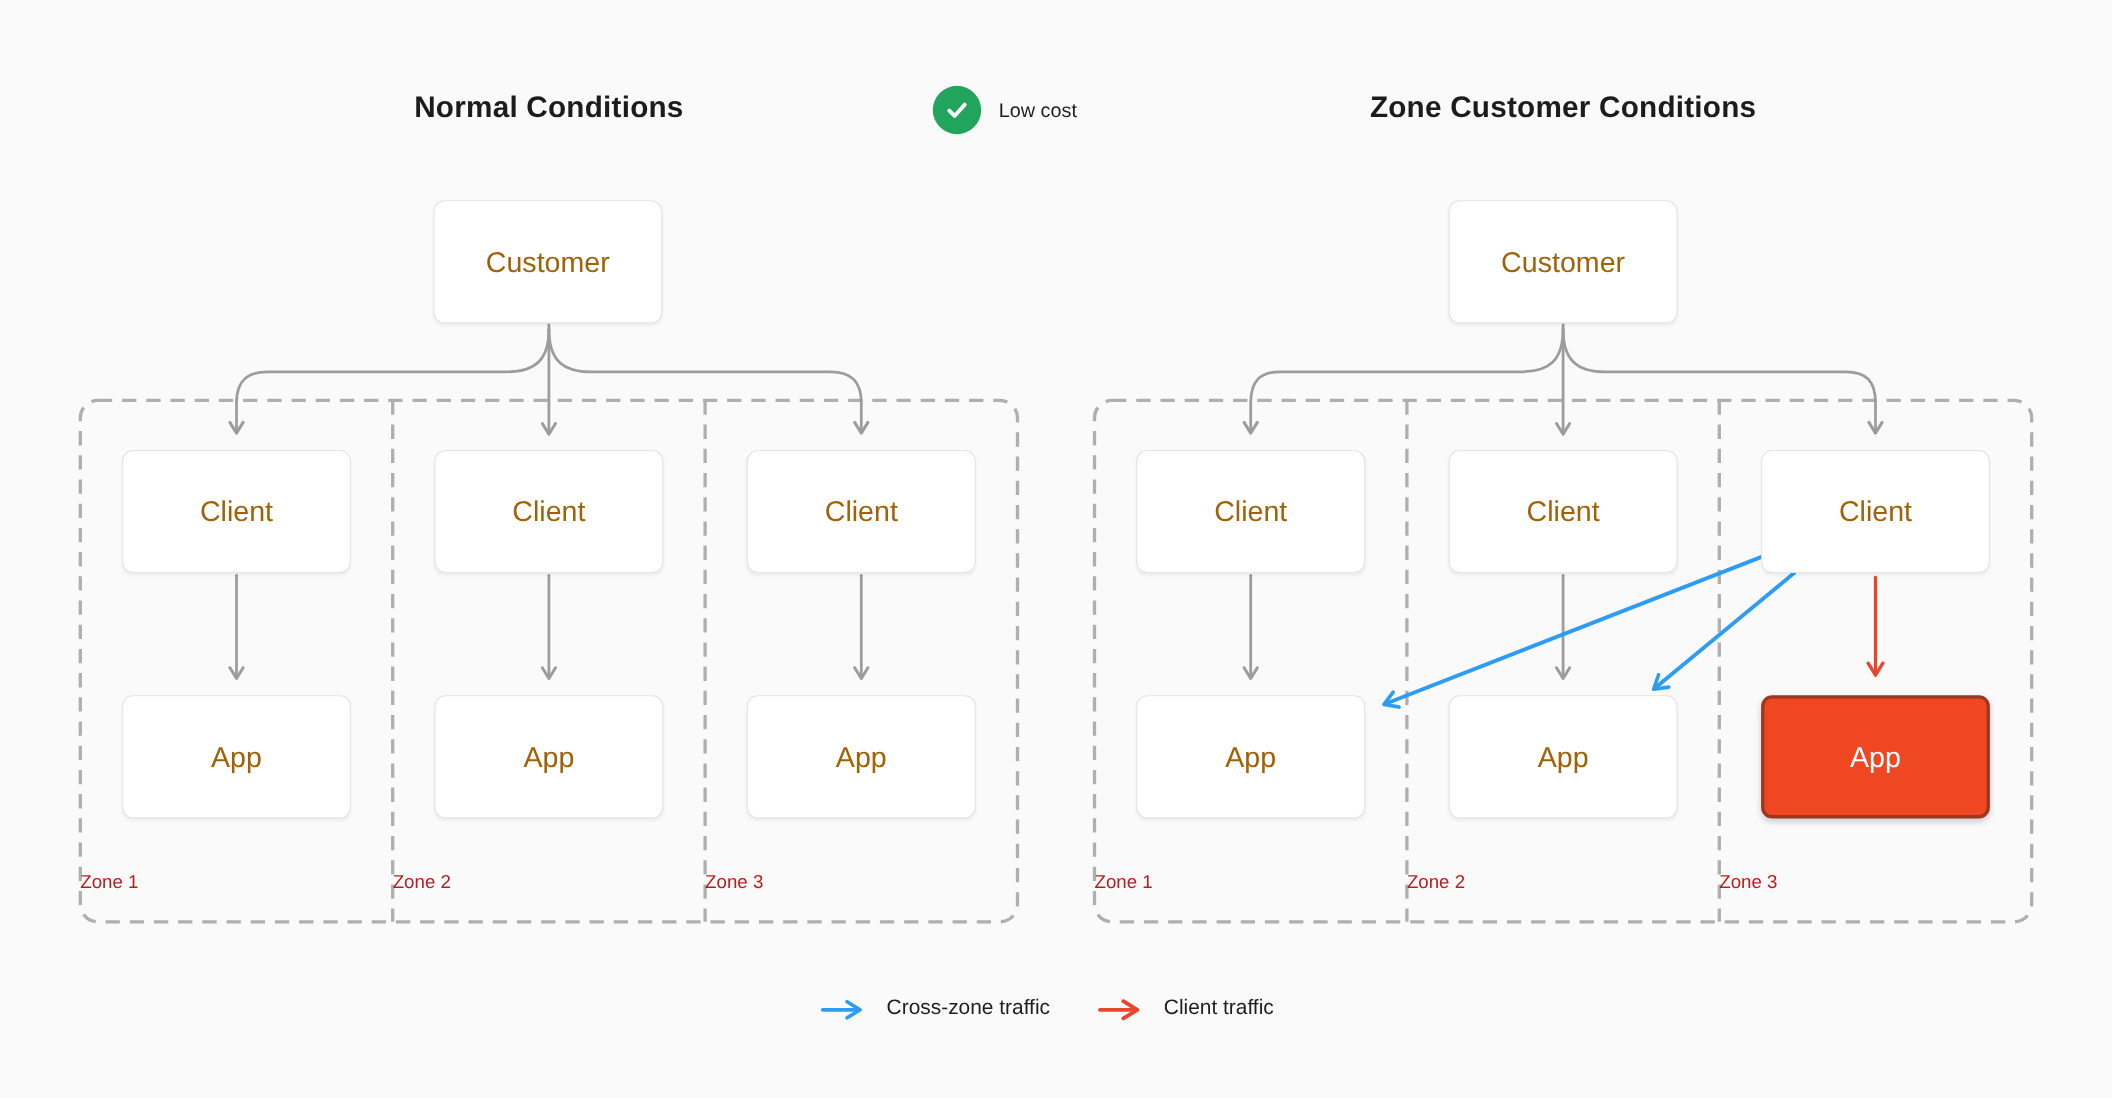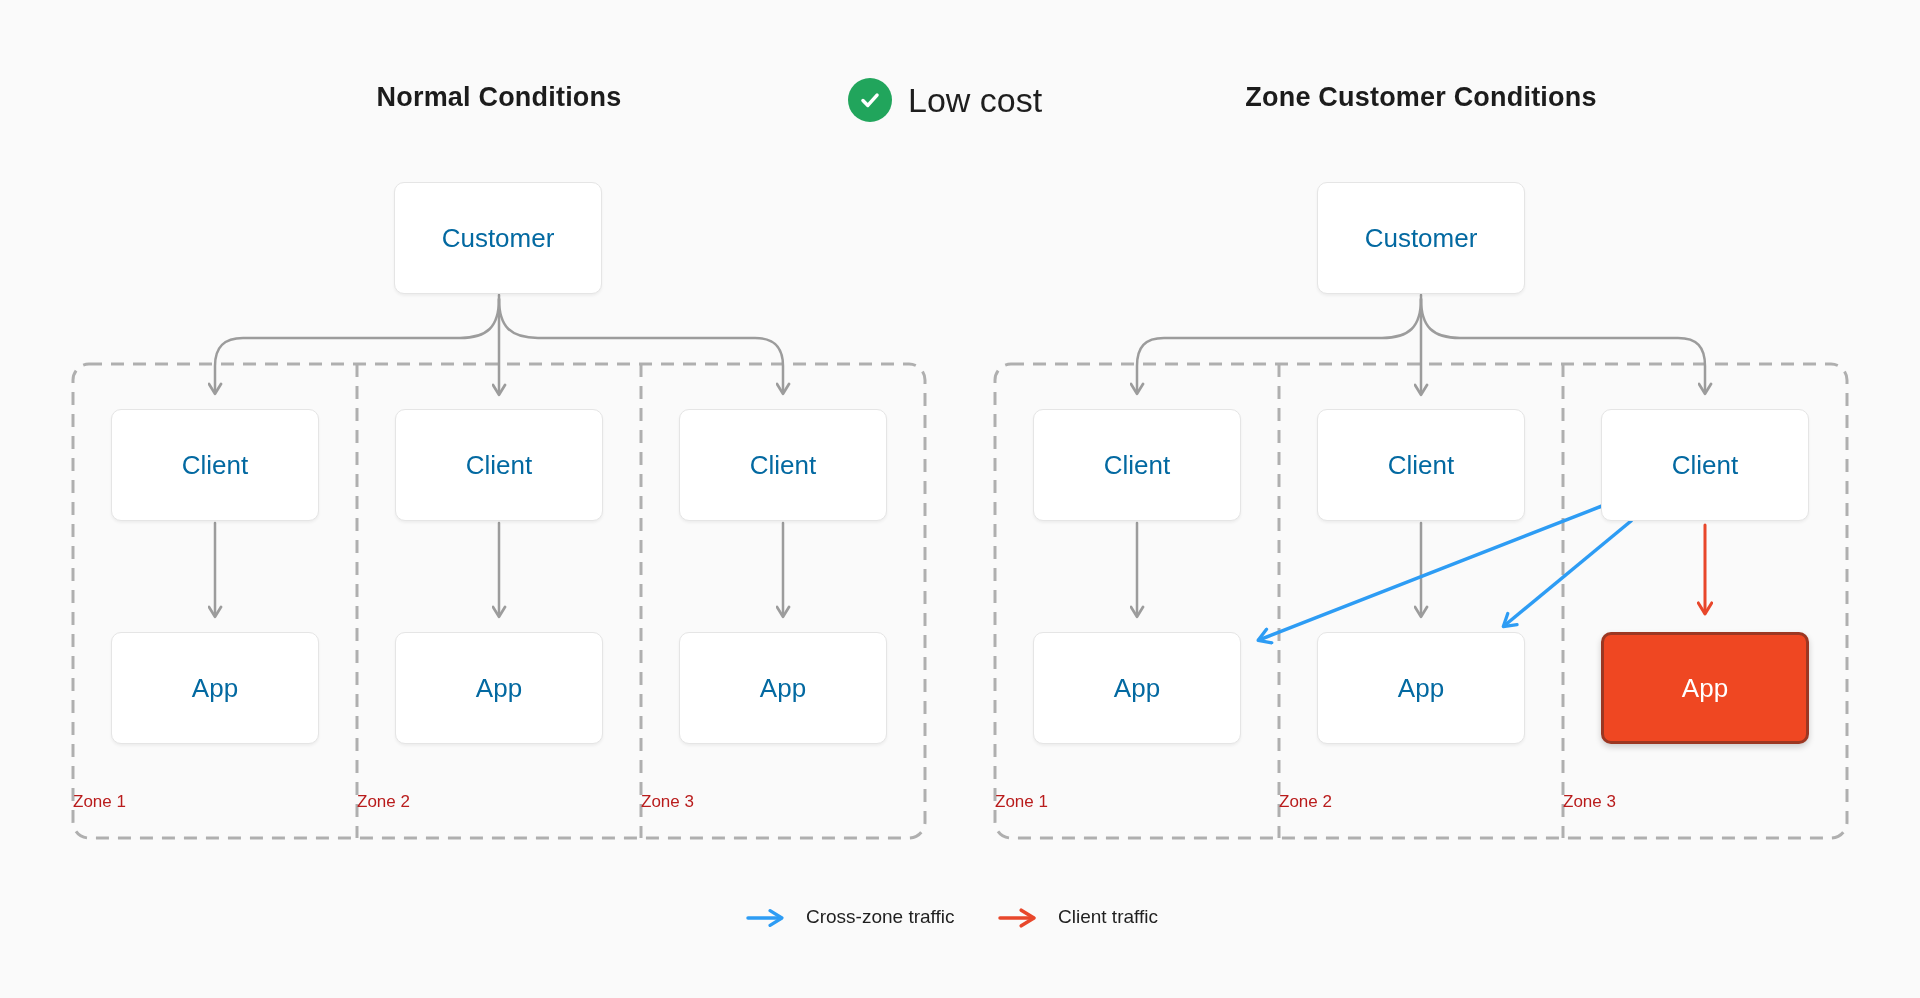--- a/index.html
+++ b/index.html
@@ -11,36 +11,36 @@
   .title{
     position:absolute;width:400px;text-align:center;top:82px;
     font-size:27px;font-weight:700;color:#1C1C1C;z-index:2;letter-spacing:.2px;
   }
   .title-left{left:299px;}
   .title-right{left:1221px;}
   .box{
     position:absolute;width:208px;height:112px;box-sizing:border-box;z-index:2;
     background:#FFFFFF;border:1.5px solid #E5E5E5;border-radius:10px;
     display:flex;align-items:center;justify-content:center;
-    font-size:26px;color:#0369a1;box-shadow:0 2px 3px rgba(0,0,0,0.05);
+    font-size:26px;color:#a16207;box-shadow:0 2px 3px rgba(0,0,0,0.05);
   }
   .box.failed{
     background:#EF4722;border:3.5px solid #9C3722;color:#FFFFFF;
     box-shadow:0 3px 6px rgba(0,0,0,0.18);
   }
   .zone-label{
     position:absolute;width:284px;top:792px;text-align:left;z-index:2;
     font-size:17px;color:#b91c1c;
   }
   .benefit-row{position:absolute;left:848px;height:44px;display:flex;align-items:center;z-index:2;}
   .benefit-row .check{
     width:44px;height:44px;border-radius:50%;background:#21A55C;flex:0 0 auto;
     display:flex;align-items:center;justify-content:center;
   }
-  .benefit-row .blabel{margin-left:16px;font-size:34px;color:#1E1E1E;white-space:nowrap;}
+  .benefit-row .blabel{margin-left:16px;font-size:18px;color:#1E1E1E;white-space:nowrap;}
   .legend-label{
     position:absolute;top:906px;font-size:19px;color:#1F1F1F;z-index:2;white-space:nowrap;text-align:right;
   }
 </style>
 </head>
 <body>
 
 <div class="canvas">
 
   <svg class="overlay" viewBox="0 0 1920 998" xmlns="http://www.w3.org/2000/svg">

